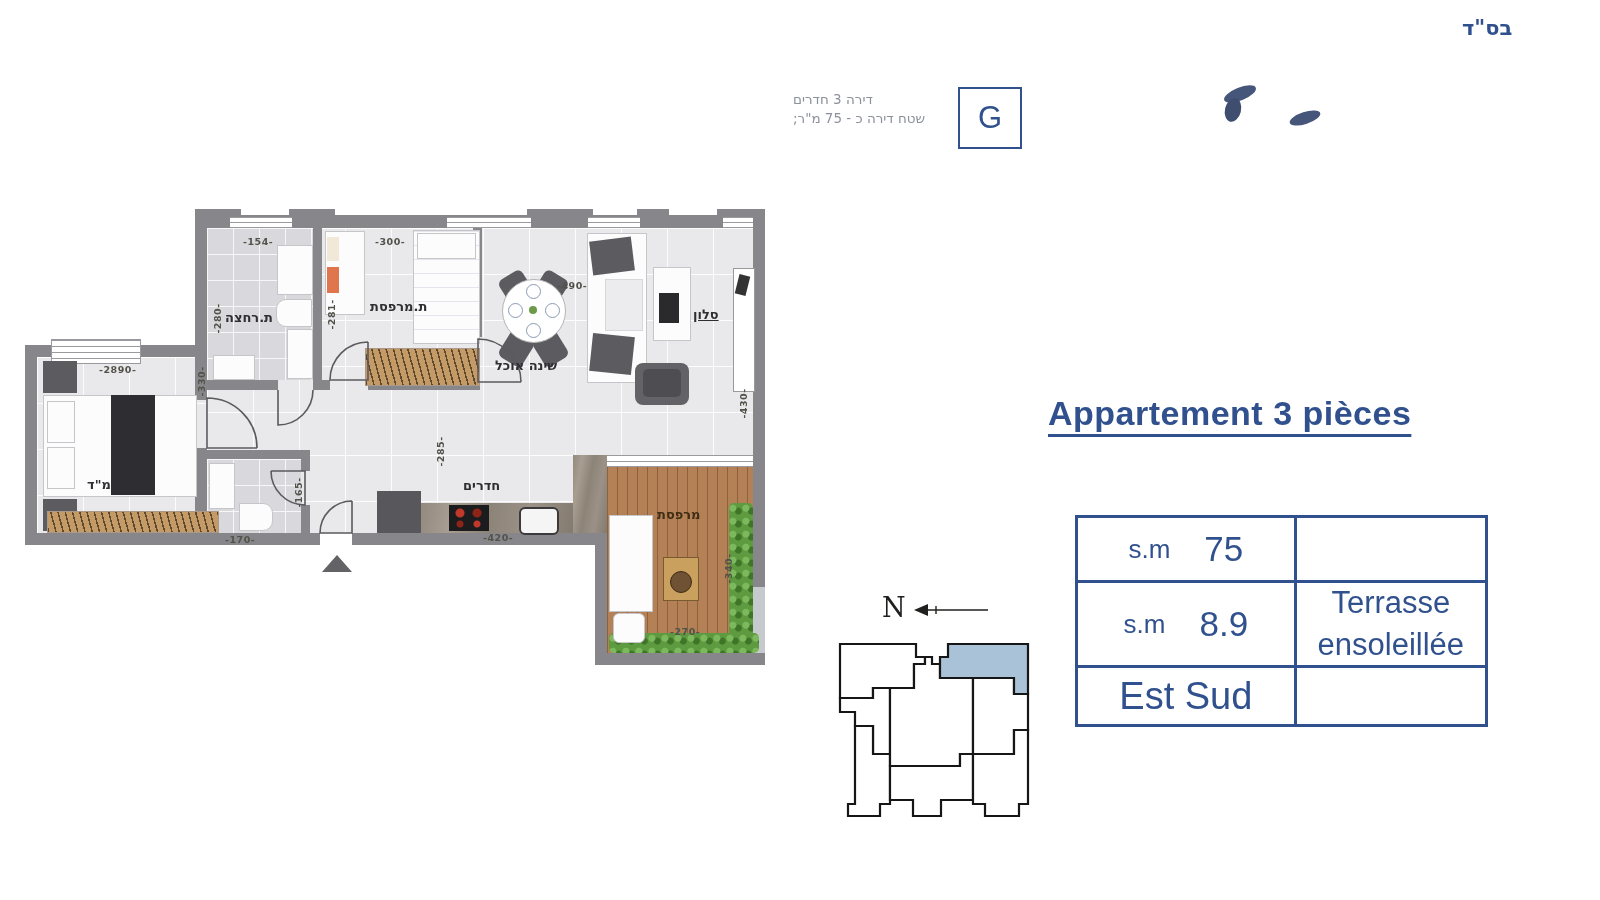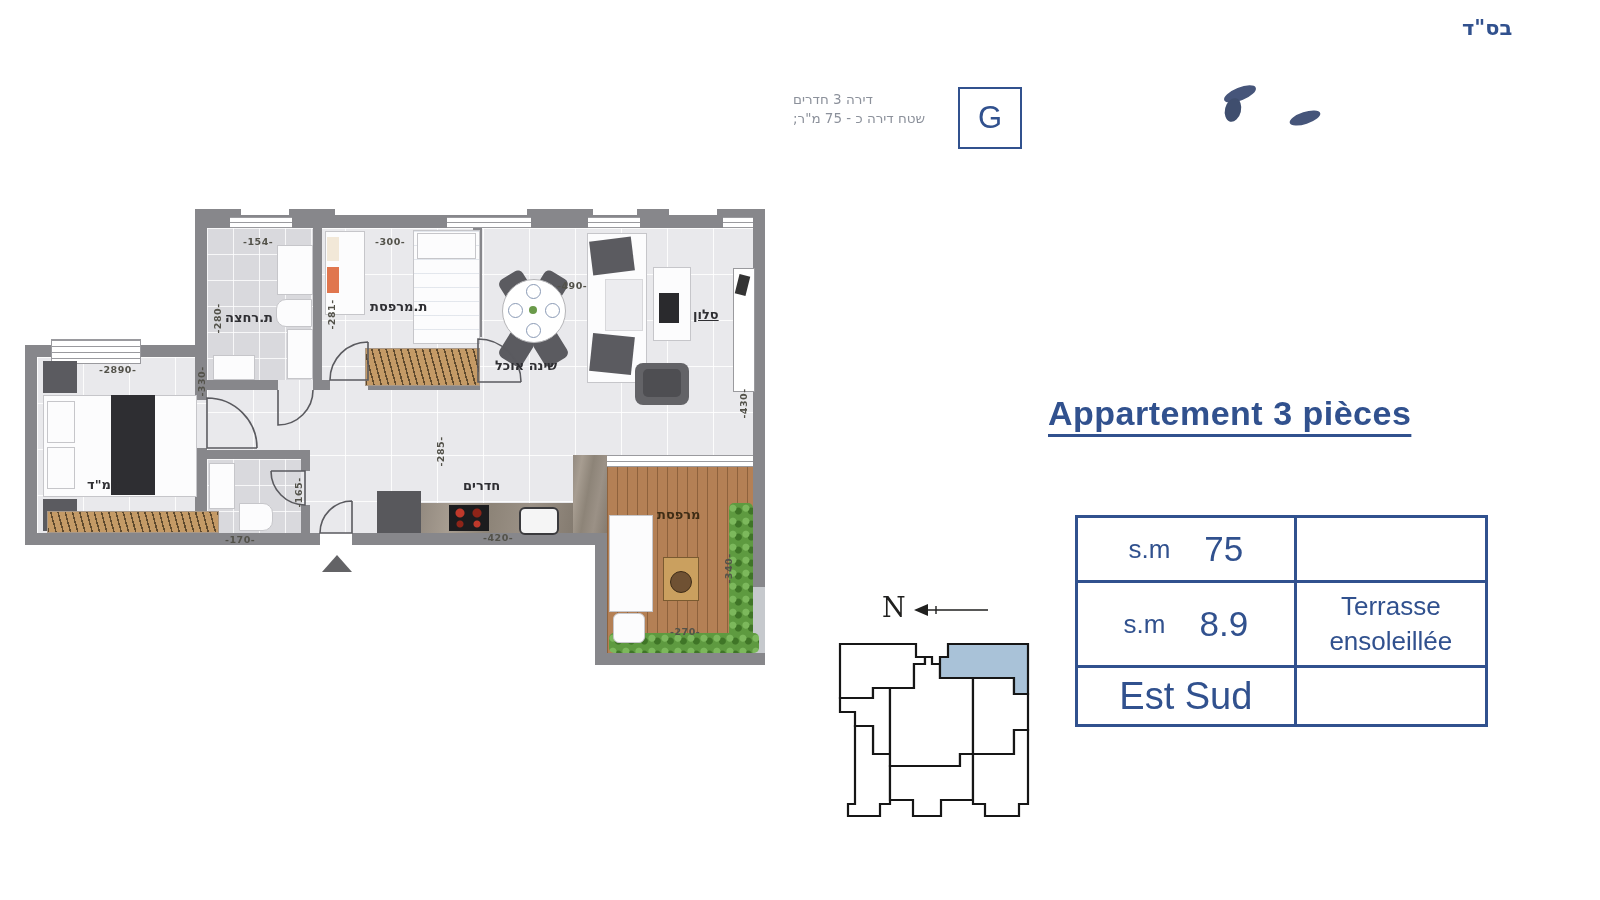--- a/index.html
+++ b/index.html
@@ -19,21 +19,21 @@
   .title{left:1048px;top:394px;font-family:"Liberation Sans",sans-serif;font-size:34px;
     font-weight:600;color:#31518e;letter-spacing:.5px;text-decoration:underline;
     text-decoration-thickness:2.5px;text-underline-offset:9px;}
   .spec-table{left:1075px;top:515px;width:407px;border:3px solid #31518e;color:#31518e;
     font-family:"Liberation Sans",sans-serif;background:#fff;}
   .t-row{display:flex;}
   .t-row + .t-row{border-top:3px solid #31518e;}
   .cell-l{width:53%;border-right:3px solid #31518e;display:flex;align-items:center;
     justify-content:center;gap:34px;}
   .cell-r{flex:1;display:flex;align-items:center;justify-content:center;text-align:center;
-    font-size:26px;line-height:1.35;padding:4px 8px;}
+    font-size:31px;line-height:1.35;padding:4px 8px;}
   .sm{font-size:26px;}
   .num{font-size:35px;}
   .estsud{font-size:38px;}
   .r1{height:62px;} .r2{height:82px;} .r3{height:56px;}
 
   .north-n{left:882px;top:592px;font-family:"DejaVu Serif",serif;font-size:27px;color:#20201f;}
   .north-svg{left:912px;top:600px;}
   .keyplan{left:828px;top:636px;}
 
   

